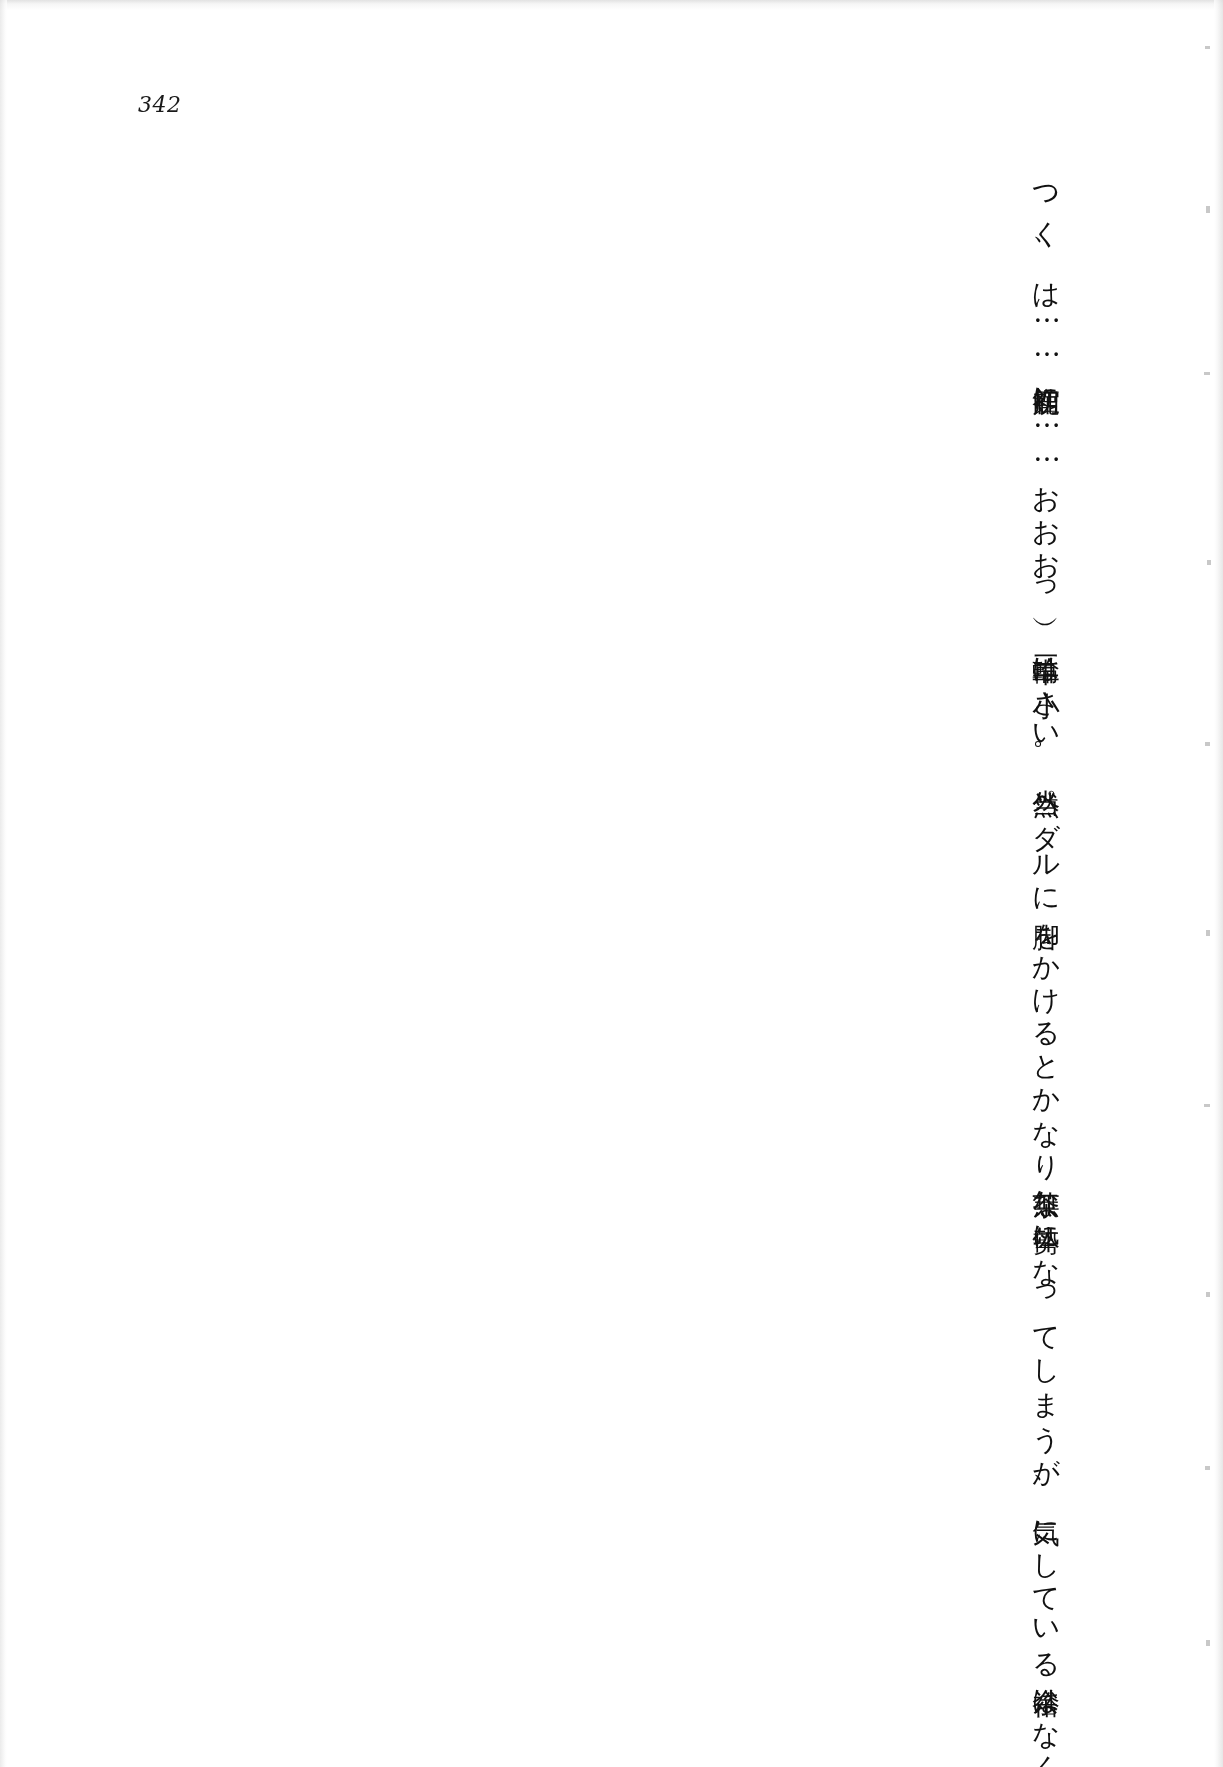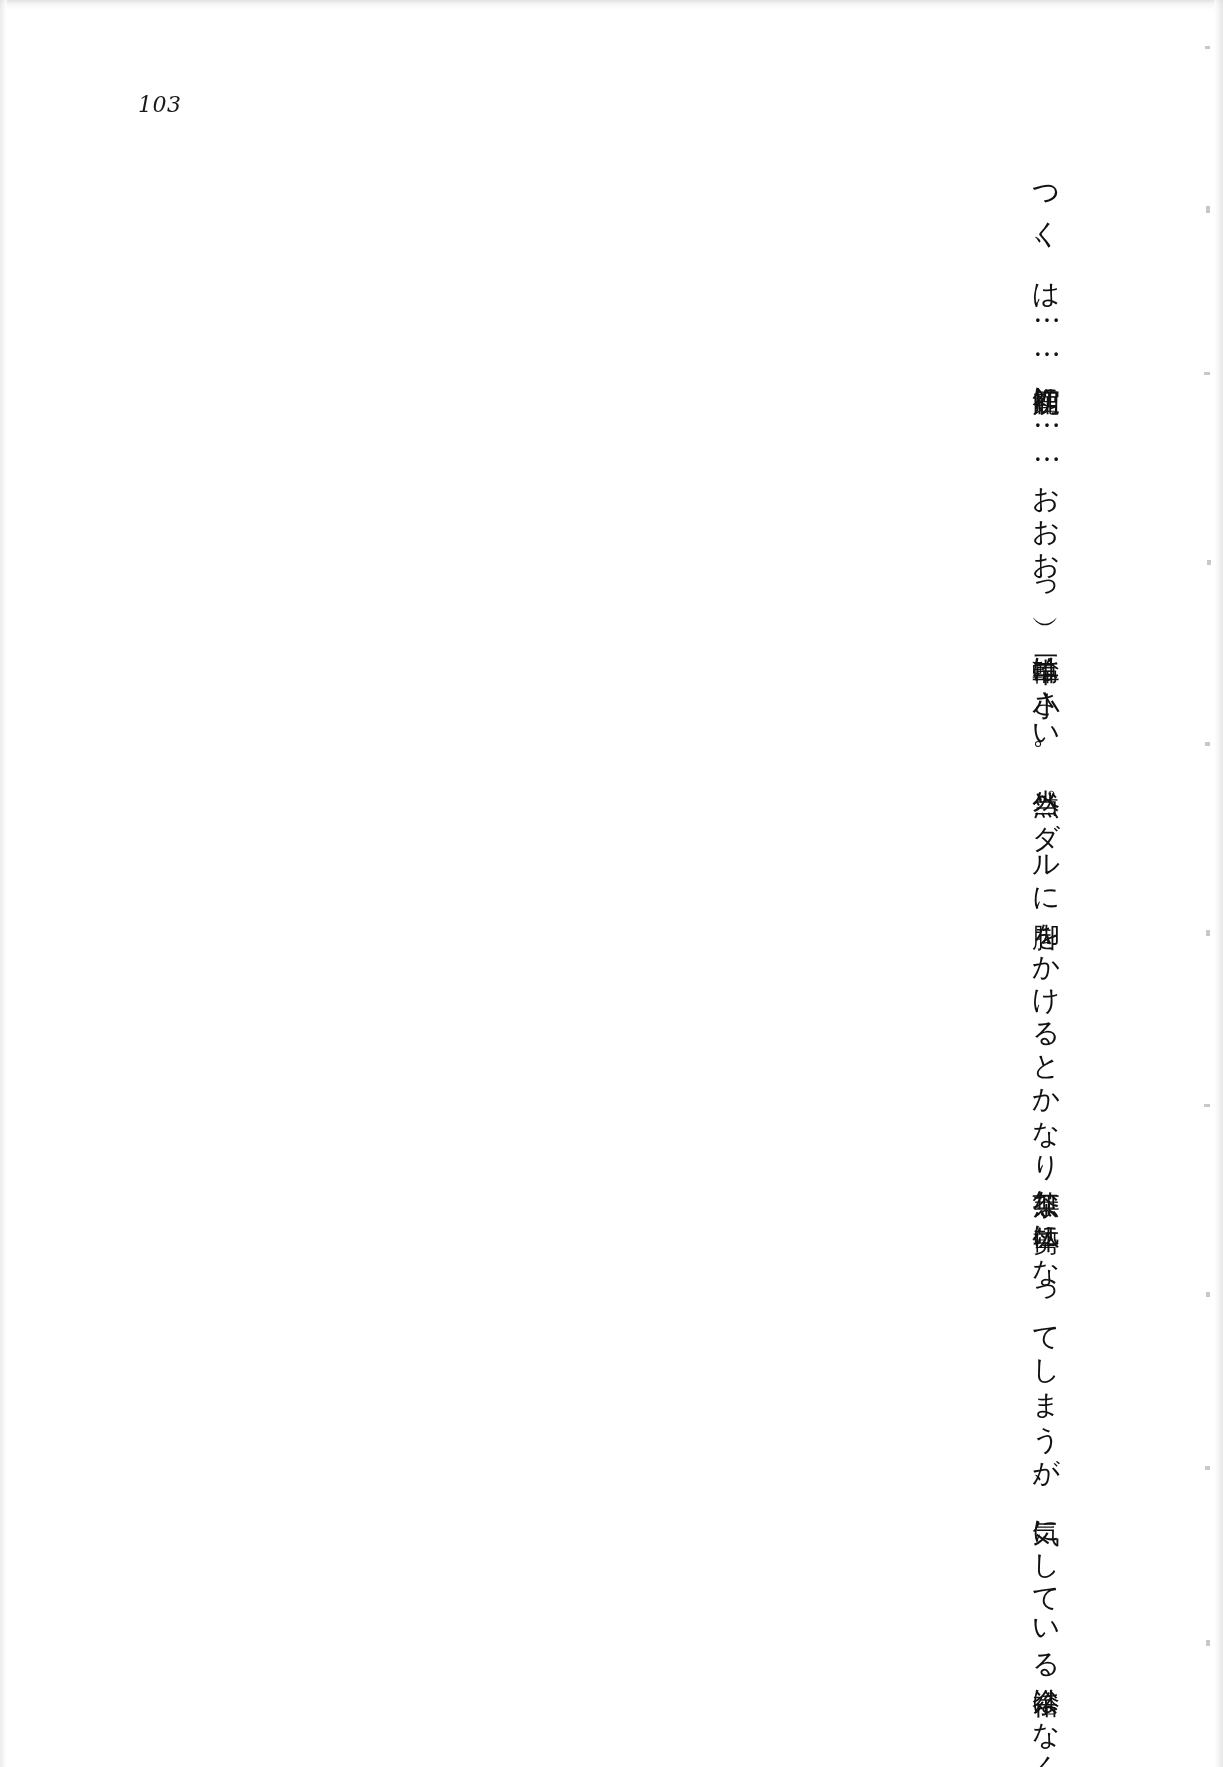--- a/index.html
+++ b/index.html
@@ -105,21 +105,21 @@
     <span class="speck" style="top:372px;left:1px;width:6px;height:3px;"></span>
     <span class="speck" style="top:560px;left:4px;width:4px;height:5px;"></span>
     <span class="speck" style="top:742px;left:2px;width:5px;height:4px;"></span>
     <span class="speck" style="top:930px;left:3px;width:4px;height:6px;"></span>
     <span class="speck" style="top:1104px;left:1px;width:6px;height:3px;"></span>
     <span class="speck" style="top:1292px;left:3px;width:4px;height:5px;"></span>
     <span class="speck" style="top:1466px;left:2px;width:5px;height:4px;"></span>
     <span class="speck" style="top:1640px;left:3px;width:4px;height:6px;"></span>
   </div>
 
-  <div class="folio">103</div>
+  <div class="folio">342</div>
 
   <div class="vtext">
     <span class="vline">つく、は……初鹿館に……おおおっ）</span>
     <span class="vline indent">三輪車は小さい。当然ペダルに脚をかけるとかなり無茶な体勢になってしまうが、</span>
     <span class="vline">気にしている余裕はなく、無理やりではあるが漕ぎ始める。</span>
 
   </div>
 
 </div>
 

